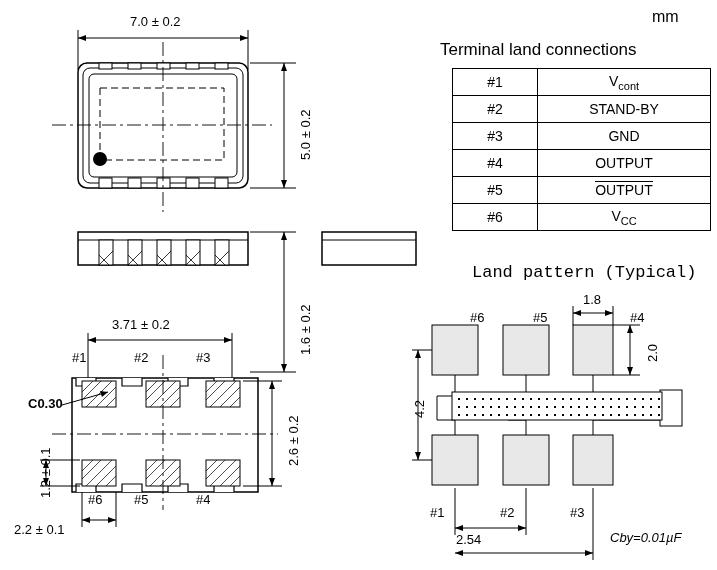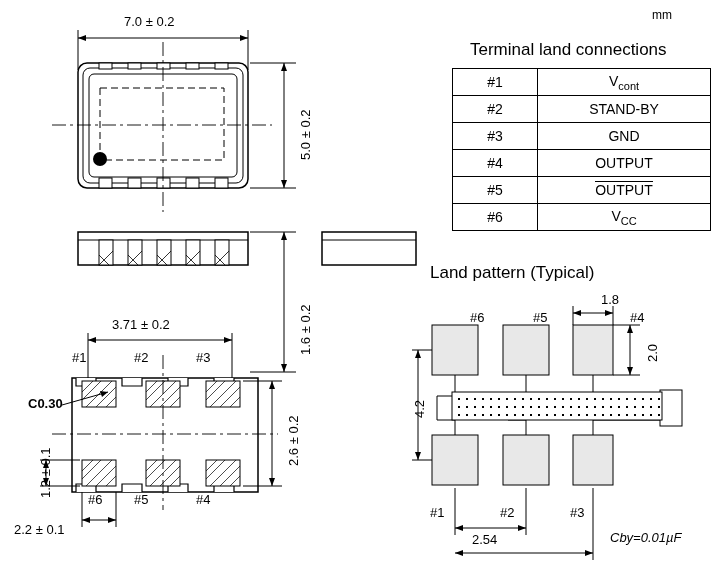--- a/index.html
+++ b/index.html
@@ -6,21 +6,21 @@
   body{
     width:717px;height:570px;
     background:#ffffff;
     font-family:"Liberation Sans", sans-serif;
     color:#000;
     position:relative;
     overflow:hidden;
   }
   .abs{position:absolute;}
   .lbl{font-size:13px;color:#000;white-space:nowrap;}
-  .lbl.big{font-size:12px;}
+  .lbl.big{font-size:16px;}
   .rot{transform-origin:0 0;transform:rotate(-90deg);}
   svg{position:absolute;left:0;top:0;overflow:visible;}
   table.terminal{
     border-collapse:collapse;
     font-size:14px;
   }
   table.terminal td{
     border:1px solid #000;
     height:26px;
     text-align:center;
@@ -317,21 +317,21 @@
   <line x1="455" y1="488" x2="455" y2="535" stroke="#000" stroke-width="1"></line>
   <line x1="526" y1="488" x2="526" y2="535" stroke="#000" stroke-width="1"></line>
 
   <line x1="455" y1="553" x2="593" y2="553" stroke="#000" stroke-width="1"></line>
   <polygon points="455,553 463,550 463,556" fill="#000"></polygon>
   <polygon points="593,553 585,550 585,556" fill="#000"></polygon>
   <line x1="593" y1="488" x2="593" y2="560" stroke="#000" stroke-width="1"></line>
 </svg>
 </div>
 
-<div class="abs lbl" style="left:124px;top:14px;">7.0 ± 0.2</div>
+<div class="abs lbl" style="left:130px;top:14px;">7.0 ± 0.2</div>
 
 <div class="abs lbl rot" style="left:298px;top:160px;">5.0 ± 0.2</div>
 
 <div class="abs lbl rot" style="left:298px;top:355px;">1.6 ± 0.2</div>
 
 <div class="abs lbl" style="left:112px;top:317px;">3.71 ± 0.2</div>
 
 <div class="abs lbl rot" style="left:286px;top:466px;">2.6 ± 0.2</div>
 
 <div class="abs lbl rot" style="left:38px;top:498px;">1.2 ± 0.1</div>
@@ -340,21 +340,21 @@
 
 <div class="abs lbl" style="left:28px;top:396px;font-weight:bold;">C0.30</div>
 
 <div class="abs lbl" style="left:72px;top:350px;">#1</div>
 <div class="abs lbl" style="left:134px;top:350px;">#2</div>
 <div class="abs lbl" style="left:196px;top:350px;">#3</div>
 <div class="abs lbl" style="left:88px;top:492px;">#6</div>
 <div class="abs lbl" style="left:134px;top:492px;">#5</div>
 <div class="abs lbl" style="left:196px;top:492px;">#4</div>
 
-<div class="abs hdr" style="left:470px;top:40px;">Terminal land connections</div>
+<div class="abs hdr" style="left:440px;top:40px;">Terminal land connections</div>
 
 <div class="abs" style="left:452px;top:68px;">
   <table class="terminal">
     <tbody>
         <tr>
       <td class="idx">#1</td>
       <td class="val">V<span class="sub">cont</span></td>
     </tr>
     <tr>
       <td class="idx">#2</td>
@@ -373,26 +373,26 @@
       <td class="val"><span class="ovl">OUTPUT</span></td>
     </tr>
     <tr>
       <td class="idx">#6</td>
       <td class="val">V<span class="sub">CC</span></td>
     </tr>
   </tbody>
     </table>
 </div>
 
-<div class="abs hdr" style="left:430px;top:263px;">Land pattern (Typical)</div>
-
-<div class="abs lbl" style="left:583px;top:292px;margin-left:18px;">1.8</div>
+<div class="abs hdr" style="left:472px;top:263px;font-family:Liberation Mono, monospace;">Land pattern (Typical)</div>
+
+<div class="abs lbl" style="left:583px;top:292px;">1.8</div>
 <div class="abs lbl rot" style="left:645px;top:362px;">2.0</div>
 <div class="abs lbl rot" style="left:412px;top:418px;">4.2</div>
-<div class="abs lbl" style="left:472px;top:532px;text-align:center;">2.54</div>
+<div class="abs lbl" style="left:456px;top:532px;text-align:center;">2.54</div>
 <div class="abs lbl" style="left:505px;top:569px;">5.08</div>
 <div class="abs lbl" style="left:610px;top:530px;font-style:italic;">Cby=0.01µF</div>
 
 <div class="abs lbl" style="left:470px;top:310px;">#6</div>
 <div class="abs lbl" style="left:533px;top:310px;">#5</div>
 <div class="abs lbl" style="left:630px;top:310px;">#4</div>
 <div class="abs lbl" style="left:430px;top:505px;">#1</div>
 <div class="abs lbl" style="left:500px;top:505px;">#2</div>
 <div class="abs lbl" style="left:570px;top:505px;">#3</div>
 

